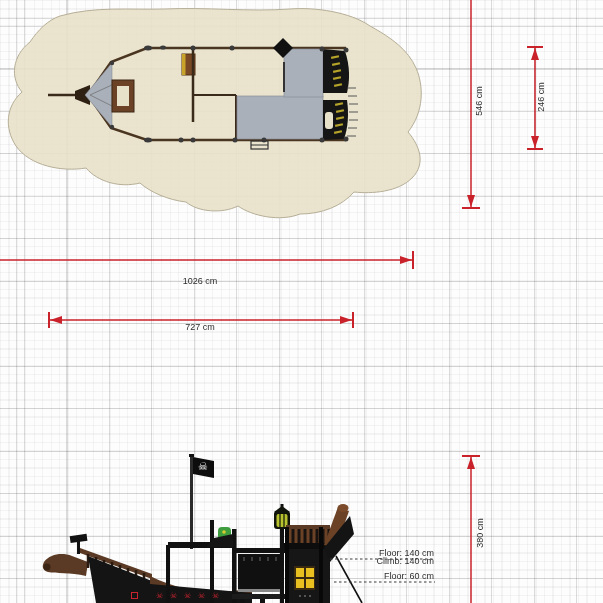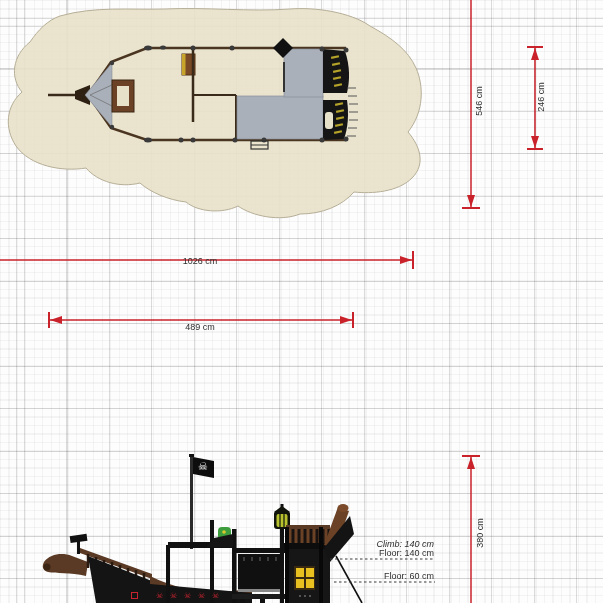--- a/index.html
+++ b/index.html
@@ -253,27 +253,27 @@
         <line x1="462" y1="456" x2="480" y2="456" stroke-width="2"></line>
       </g>
     </g>
 
     <g stroke="#3a3a3a" stroke-width="1" stroke-dasharray="2.5,2.5">
       <line x1="330" y1="559" x2="435" y2="559"></line>
       <line x1="334" y1="582" x2="435" y2="582"></line>
     </g>
   </svg>
 
-  <span class="lbl center" style="left:170px;top:256px;width:60px;text-align:center;">1026 cm</span>
-  <span class="lbl center" style="left:170px;top:322px;width:60px;">489 cm</span>
+  <span class="lbl center" style="left:170px;top:276px;width:60px;text-align:center;">1026 cm</span>
+  <span class="lbl center" style="left:170px;top:322px;width:60px;">727 cm</span>
   <span class="lbl vert" style="left:457px;top:96px;width:44px;">546 cm</span>
   <span class="lbl vert" style="left:519px;top:92px;width:44px;">246 cm</span>
   <span class="lbl vert" style="left:458px;top:528px;width:44px;">380 cm</span>
 
-  <span class="lbl rt" style="left:354px;top:539px;width:80px;font-style:italic;">Climb: 140 cm</span>
+  <span class="lbl rt" style="left:354px;top:556px;width:80px;">Climb: 140 cm</span>
   <span class="lbl rt" style="left:354px;top:548px;width:80px;">Floor: 140 cm</span>
   <span class="lbl rt" style="left:354px;top:571px;width:80px;">Floor: 60 cm</span>
 
   <span class="skull-flag-glyph" style="left:198px;top:461px;">☠</span>
 
   <div class="hull-emblem-square" style="left:131px;top:592px;"></div>
   <span class="hull-emblem" style="left:156px;top:591px;">☠</span>
   <span class="hull-emblem" style="left:170px;top:591px;">☠</span>
   <span class="hull-emblem" style="left:184px;top:591px;">☠</span>
   <span class="hull-emblem" style="left:198px;top:591px;">☠</span>

